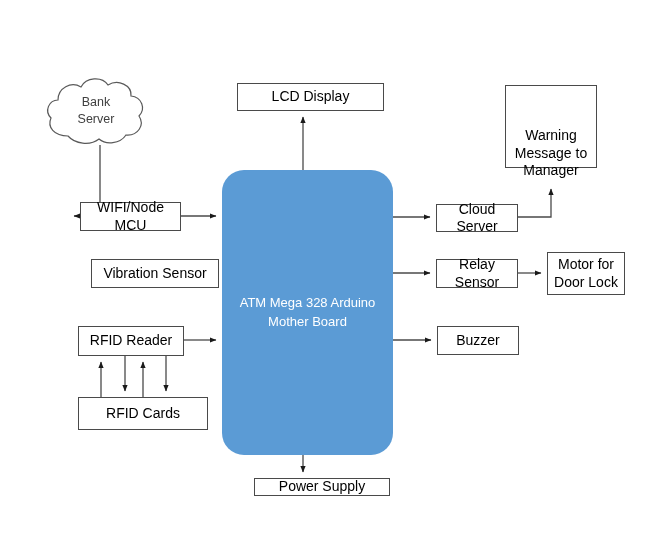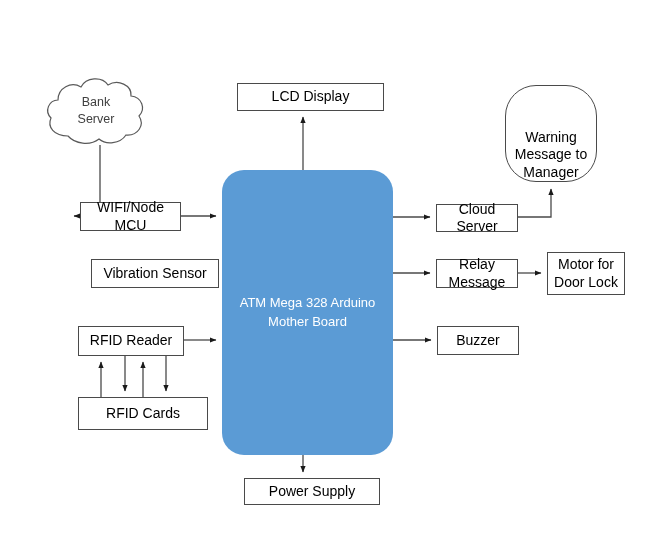--- a/index.html
+++ b/index.html
@@ -171,42 +171,42 @@
 
   <div class="board" style="left:222px; top:170px; width:171px; height:285px;text-align:center;">
     <span class="node-label">ATM Mega 328 Arduino
 Mother Board</span>
   </div>
 
   <div class="node" style="left:237px; top:83px; width:147px; height:28px;">
     <span class="node-label">LCD Display</span>
   </div>
 
-  <div class="node" style="left:244px; top:478px; width:136px; height:27px;">
+  <div class="node" style="left:254px; top:478px; width:136px; height:18px;">
     <span class="node-label">Power Supply</span>
   </div>
 
   <div class="node" style="left:436px; top:204px; width:82px; height:28px;">
     <span class="node-label">Cloud Server</span>
   </div>
 
-  <div class="node" style="left:505px; top:85px; width:92px; height:97px; align-items:flex-start;border-radius:31px;">
+  <div class="node" style="left:505px; top:85px; width:92px; height:83px; align-items:flex-start;">
     <div class="warning-box-inner">
       <svg class="phone-icon" style="left:0; top:9px; position:relative;" width="20" height="30" viewBox="0 0 20 30" xmlns="http://www.w3.org/2000/svg">
         <rect x="2.2" y="1.2" width="15.6" height="27.6" rx="2.2" ry="2.2" fill="#ffffff" stroke="#1a1a1a" stroke-width="2.1"></rect>
         <rect x="7.2" y="3.4" width="5.6" height="1.5" rx="0.7" fill="#1a1a1a"></rect>
       </svg>
       <span class="node-label" style="margin-top:5px;">Warning
 Message to
 Manager</span>
     </div>
   </div>
 
   <div class="node" style="left:436px; top:259px; width:82px; height:29px;">
-    <span class="node-label">Relay Message</span>
+    <span class="node-label">Relay Sensor</span>
   </div>
 
   <div class="node" style="left:437px; top:326px; width:82px; height:29px;">
     <span class="node-label">Buzzer</span>
   </div>
 
   <div class="node" style="left:547px; top:252px; width:78px; height:43px;">
     <span class="node-label">Motor for
 Door Lock</span>
   </div>

